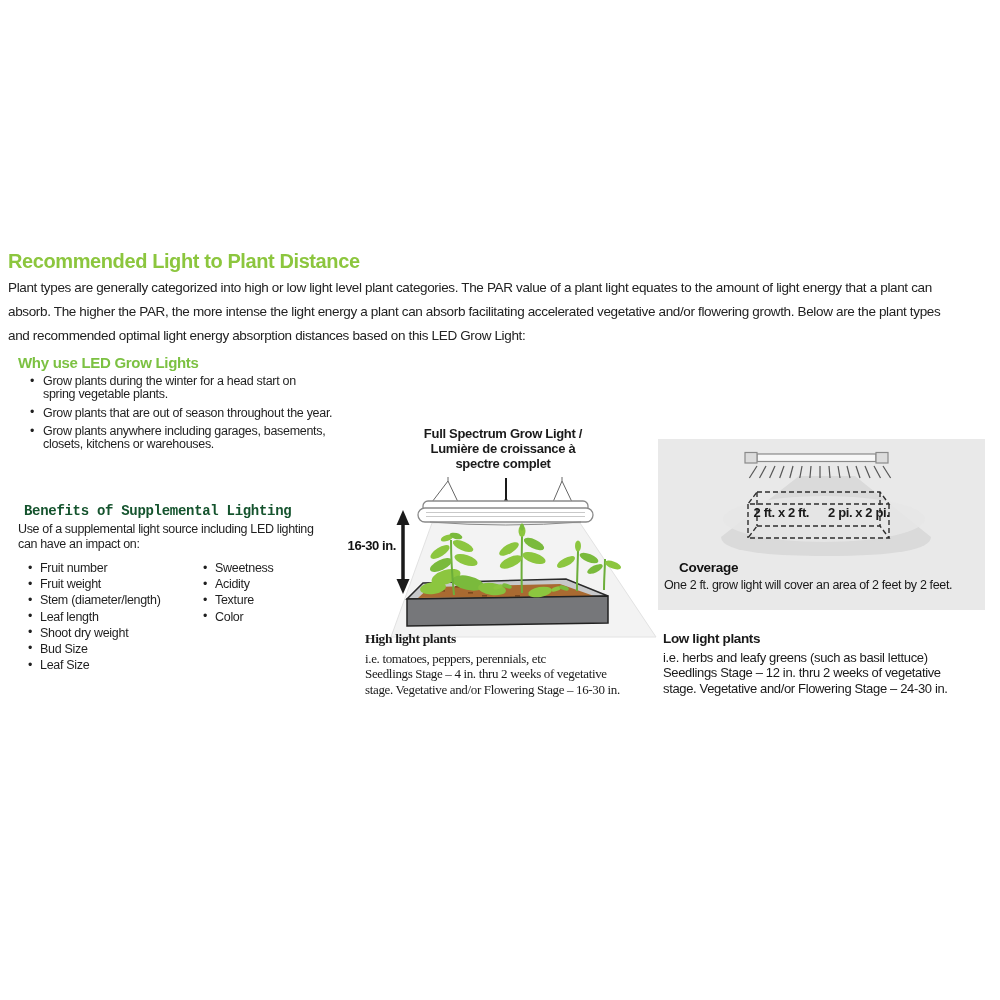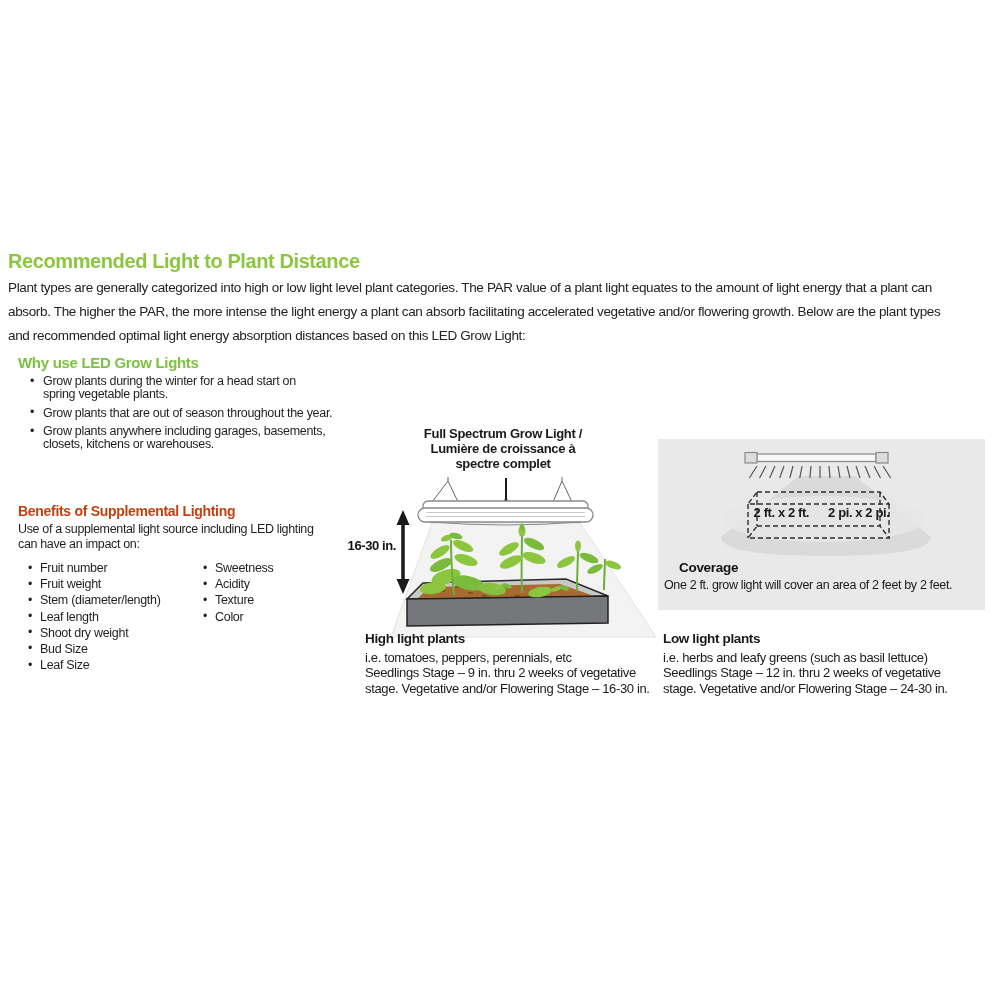--- a/index.html
+++ b/index.html
@@ -11,22 +11,22 @@
   .intro{position:absolute;left:8px;top:262px;width:952px;font-size:13.5px;line-height:24px;
          letter-spacing:-0.35px;color:#222;}
 
   .why-heading{position:absolute;left:18px;top:354px;font-size:15px;font-weight:bold;
                color:#7CC142;letter-spacing:-0.3px;}
   .why-list{position:absolute;left:30px;top:375px;width:310px;font-size:12.5px;
             line-height:12.8px;letter-spacing:-0.3px;}
   .why-list .li{position:relative;padding-left:13px;margin-bottom:6px;white-space:pre-line;}
   .li::before{content:"\2022";position:absolute;left:0;top:-0.5px;}
 
-  .benefits-heading{position:absolute;left:18px;top:503px;font-size:14px;font-weight:bold;
-                    color:#c2410c;letter-spacing:-0.3px;}
+  .benefits-heading{position:absolute;left:24px;top:503px;font-size:14px;font-weight:bold;
+                    color:#14532d;letter-spacing:-0.3px;font-family:Liberation Mono, monospace;}
   .benefits-intro{position:absolute;left:18px;top:522px;width:320px;font-size:12.5px;
                   line-height:14.5px;letter-spacing:-0.35px;white-space:pre-line;}
   .benefit-col{position:absolute;top:562px;font-size:12.5px;letter-spacing:-0.3px;}
   .benefit-col.left{left:28px;width:175px;}
   .benefit-col.right{left:203px;width:120px;}
   .benefit-col .li{position:relative;padding-left:12px;margin-bottom:3.4px;line-height:12.8px;}
 
   .center-label{position:absolute;left:413px;top:426px;width:180px;text-align:center;
                 font-size:13px;font-weight:bold;line-height:15px;letter-spacing:-0.3px;
                 white-space:pre-line;color:#1a1a1a;}
@@ -37,21 +37,21 @@
   .panel{position:absolute;left:658px;top:439px;width:327px;height:171px;background:#E9E9E9;}
   .panel-svg{position:absolute;left:0;top:0;width:327px;height:120px;}
   .area-label{position:absolute;left:0;top:66px;width:327px;display:flex;justify-content:center;
               gap:19px;font-size:13px;font-weight:bold;letter-spacing:-0.4px;color:#1a1a1a;}
   .coverage-heading{position:absolute;left:21px;top:121px;font-size:13.5px;font-weight:bold;
                     letter-spacing:-0.3px;color:#111;}
   .coverage-text{position:absolute;left:6px;top:139px;font-size:12.5px;letter-spacing:-0.35px;
                  white-space:nowrap;color:#1a1a1a;}
 
   .plant-block{position:absolute;top:631px;font-size:13px;letter-spacing:-0.35px;color:#1a1a1a;}
-  .plant-block.high{left:365px;width:310px;}
+  .plant-block.high{left:365px;width:310px;font-family:Liberation Serif, serif;}
   .plant-block.low{left:663px;width:320px;}
   .plant-block .head{font-size:13.5px;font-weight:bold;margin-bottom:4px;}
   .plant-block .line{line-height:15.4px;white-space:nowrap;}
 </style>
 </head>
 <body>
 
 <div class="page">
 
   <h1 class="title">Recommended Light to Plant Distance</h1>
@@ -197,21 +197,21 @@
       <span>2 ft. x 2 ft.</span>
       <span>2 pi. x 2 pi.</span>
     </div>
     <div class="coverage-heading">Coverage</div>
     <div class="coverage-text">One 2 ft. grow light will cover an area of 2 feet by 2 feet.</div>
   </div>
 
   <div class="plant-block high">
     <div class="head">High light plants</div>
     <div class="line">i.e. tomatoes, peppers, perennials, etc</div>
-    <div class="line">Seedlings Stage – 9 in. thru 2 weeks of vegetative</div>
+    <div class="line">Seedlings Stage – 4 in. thru 2 weeks of vegetative</div>
     <div class="line">stage. Vegetative and/or Flowering Stage – 16-30 in.</div>
   </div>
 
   <div class="plant-block low">
     <div class="head">Low light plants</div>
     <div class="line">i.e. herbs and leafy greens (such as basil lettuce)</div>
     <div class="line">Seedlings Stage – 12 in. thru 2 weeks of vegetative</div>
     <div class="line">stage. Vegetative and/or Flowering Stage – 24-30 in.</div>
   </div>
 

